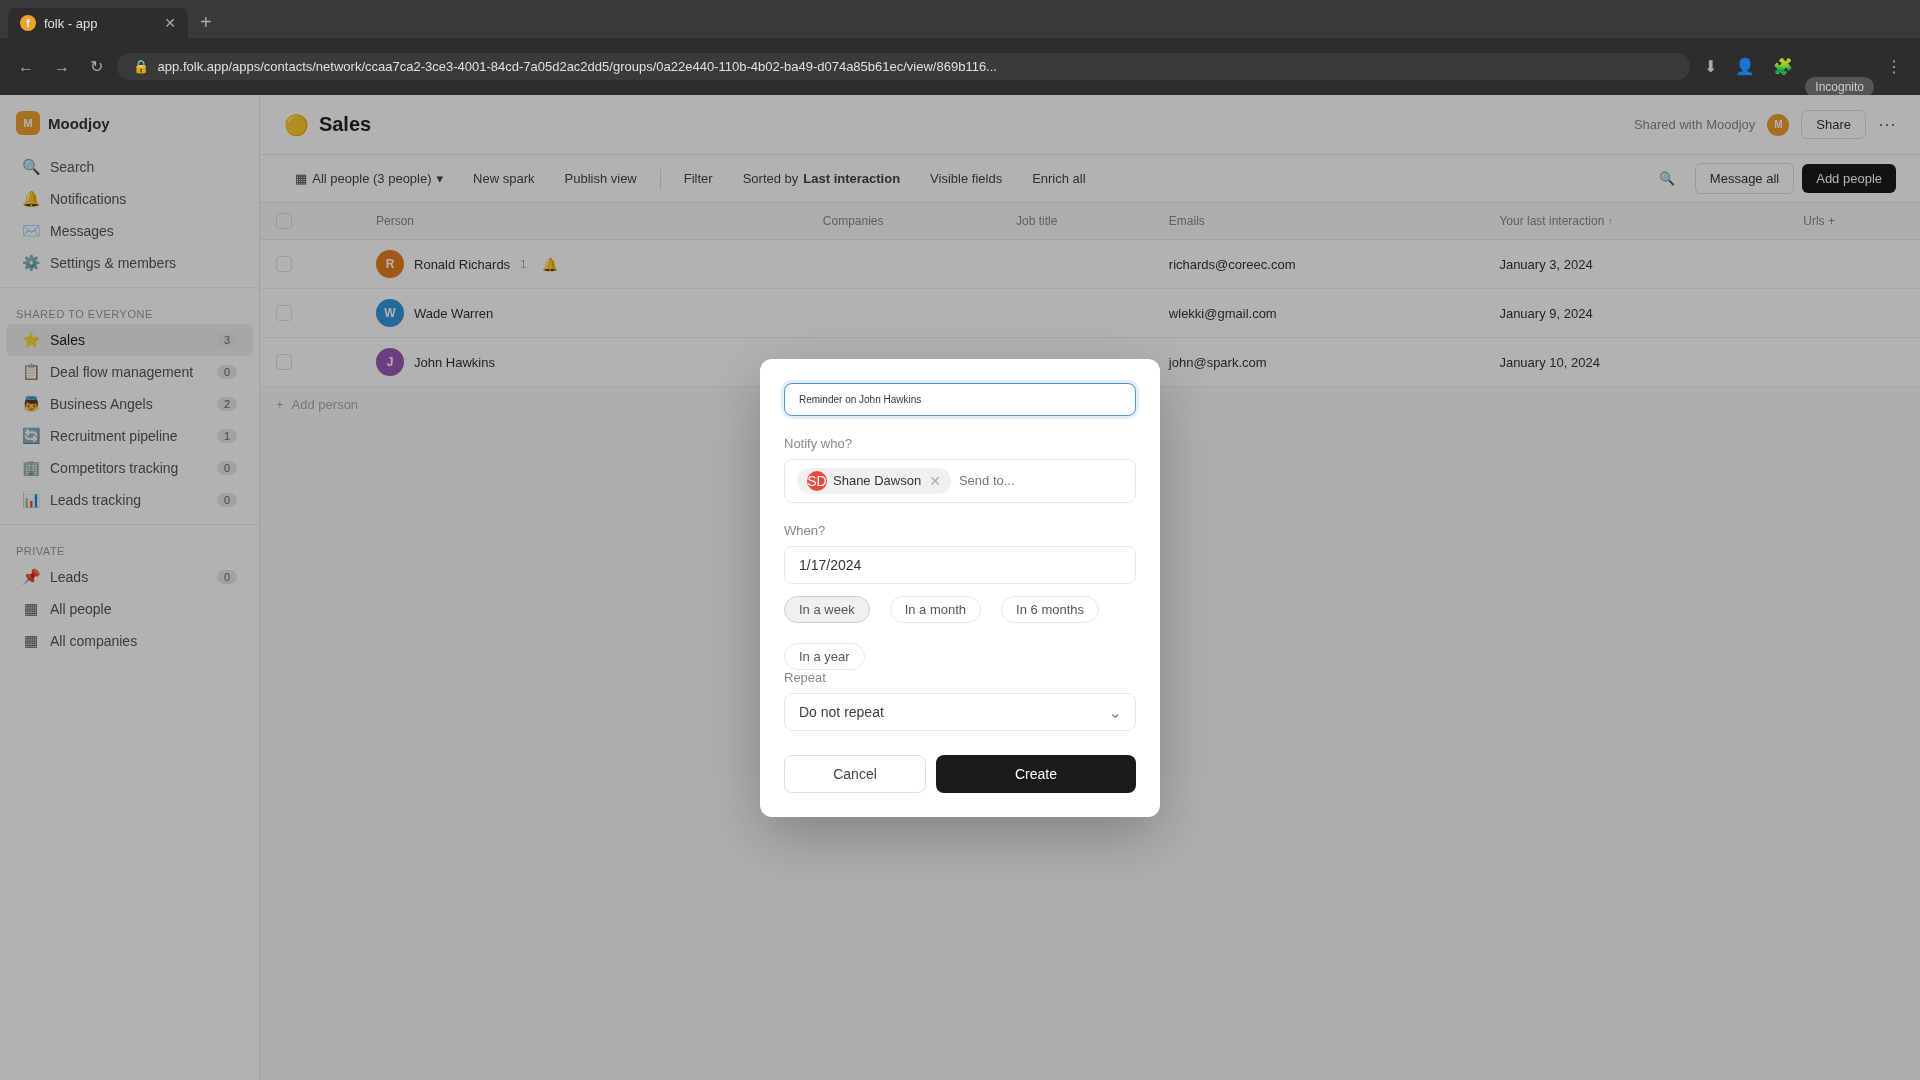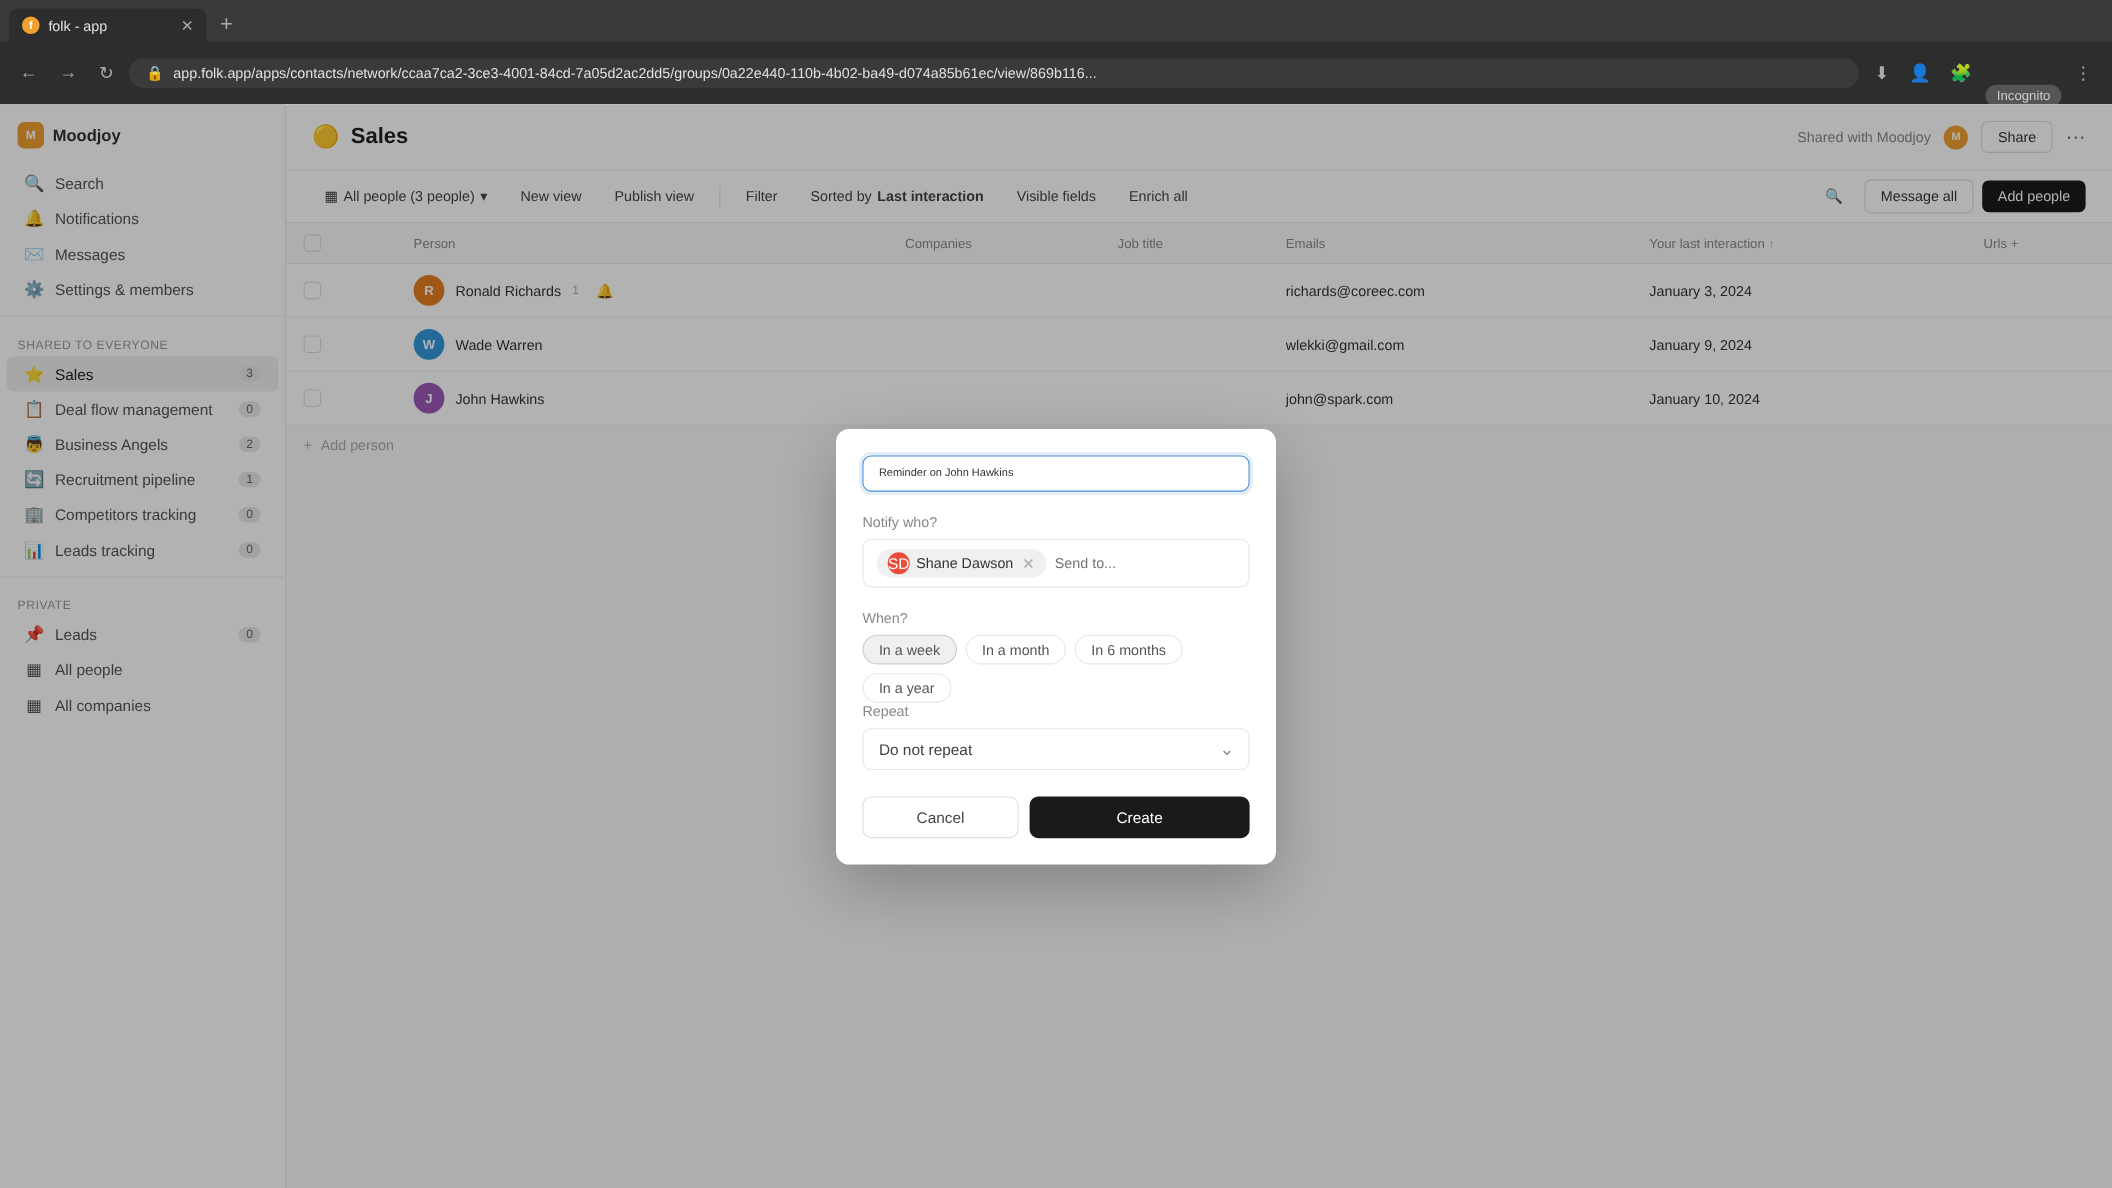--- a/index.html
+++ b/index.html
@@ -66,21 +66,21 @@
     
     .modal { background: #fff; border-radius: 12px; width: 400px; padding: 24px; box-shadow: 0 20px 60px rgba(0,0,0,0.25); }
     .modal-title-input { width: 100%; border: 1px solid #4a90d9; border-radius: 8px; padding: 10px 14px; font-size: 10px; color: #333; outline: none; background: #fff; box-shadow: 0 0 0 3px rgba(74,144,217,0.15); margin-bottom: 20px; }
     .modal-field-label { font-size: 13px; color: #888; margin-bottom: 8px; font-weight: 500; }
     .notify-field { border: 1px solid #e8e8e8; border-radius: 8px; padding: 8px 12px; display: flex; align-items: center; gap: 8px; margin-bottom: 20px; flex-wrap: wrap; }
     .user-tag { display: flex; align-items: center; gap: 6px; background: #f0f0f0; border-radius: 20px; padding: 3px 10px; font-size: 13px; color: #333; }
     .user-tag-avatar { width: 20px; height: 20px; border-radius: 50%; background: #e74c3c; display: flex; align-items: center; justify-content: center; font-size: 14px; color: white; }
     .user-tag-close { color: #aaa; cursor: pointer; font-size: 14px; margin-left: 2px; }
     .send-to-input { border: none; outline: none; font-size: 13px; color: #15803d; flex: 1; min-width: 80px; }
     .date-input { width: 100%; border: 1px solid #e8e8e8; border-radius: 8px; padding: 10px 14px; font-size: 14px; color: #333; outline: none; margin-bottom: 12px; }
-    .quick-btns { display: flex; gap: 8px; flex-wrap: wrap; }
+    .quick-btns { display: flex; gap: 20px; flex-wrap: wrap; }
     .quick-btn { border: 1px solid #e8e8e8; border-radius: 20px; padding: 5px 14px; font-size: 13px; cursor: pointer; color: #555; background: #fff; }
     .quick-btn.selected { background: #f0f0f0; border-color: #ccc; font-weight: 500; }
     .repeat-section { margin-bottom: 24px; }
     .repeat-select { width: 100%; border: 1px solid #e8e8e8; border-radius: 8px; padding: 10px 14px; font-size: 14px; color: #404040; background: #fff; appearance: none; cursor: pointer; display: flex; align-items: center; justify-content: space-between; }
     .repeat-select-wrapper { position: relative; }
     .repeat-select-wrapper::after { content: '⌄'; position: absolute; right: 14px; top: 50%; transform: translateY(-50%); color: #888; font-size: 16px; pointer-events: none; }
     .modal-actions { display: flex; gap: 10px; }
     .cancel-btn { flex: 1; border: 1px solid #ddd; background: #fff; border-radius: 8px; padding: 10px; font-size: 14px; cursor: pointer; color: #444; }
     .create-btn { flex: 1.5; background: #1a1a1a; color: white; border: none; border-radius: 8px; padding: 10px; font-size: 14px; cursor: pointer; font-weight: 500; }
 
@@ -211,21 +211,21 @@
         <button class="more-btn">···</button>
       </div>
     </div>
 
     <div class="toolbar">
       <button class="toolbar-btn">
         <span>▦</span>
         <span>All people (3 people)</span>
         <span>▾</span>
       </button>
-      <button class="toolbar-btn">New view</button>
+      <button class="toolbar-btn">New spark</button>
       <button class="toolbar-btn">Publish view</button>
       <div class="toolbar-sep"></div>
       <button class="toolbar-btn">Filter</button>
       <button class="toolbar-btn">
         <span>Sorted by</span>
         <strong>Last interaction</strong>
       </button>
       <button class="toolbar-btn">Visible fields</button>
       <button class="toolbar-btn">Enrich all</button>
       <div class="toolbar-spacer"></div>
@@ -320,20 +320,21 @@
     <div class="notify-field">
       <div class="user-tag">
         <div class="user-tag-avatar">SD</div>
         <span>Shane Dawson</span>
         <span class="user-tag-close">✕</span>
       </div>
       <input class="send-to-input" type="text" placeholder="Send to..." style="">
     </div>
 
     <div class="modal-field-label">When?</div>
+    <input class="date-input" type="text" value="1/17/2024" style="">
 
     <div class="quick-btns">
       <button class="quick-btn selected">In a week</button>
       <button class="quick-btn">In a month</button>
       <button class="quick-btn">In 6 months</button>
       <button class="quick-btn">In a year</button>
     </div>
 
     <div class="modal-field-label">Repeat</div>
     <div class="repeat-section">

